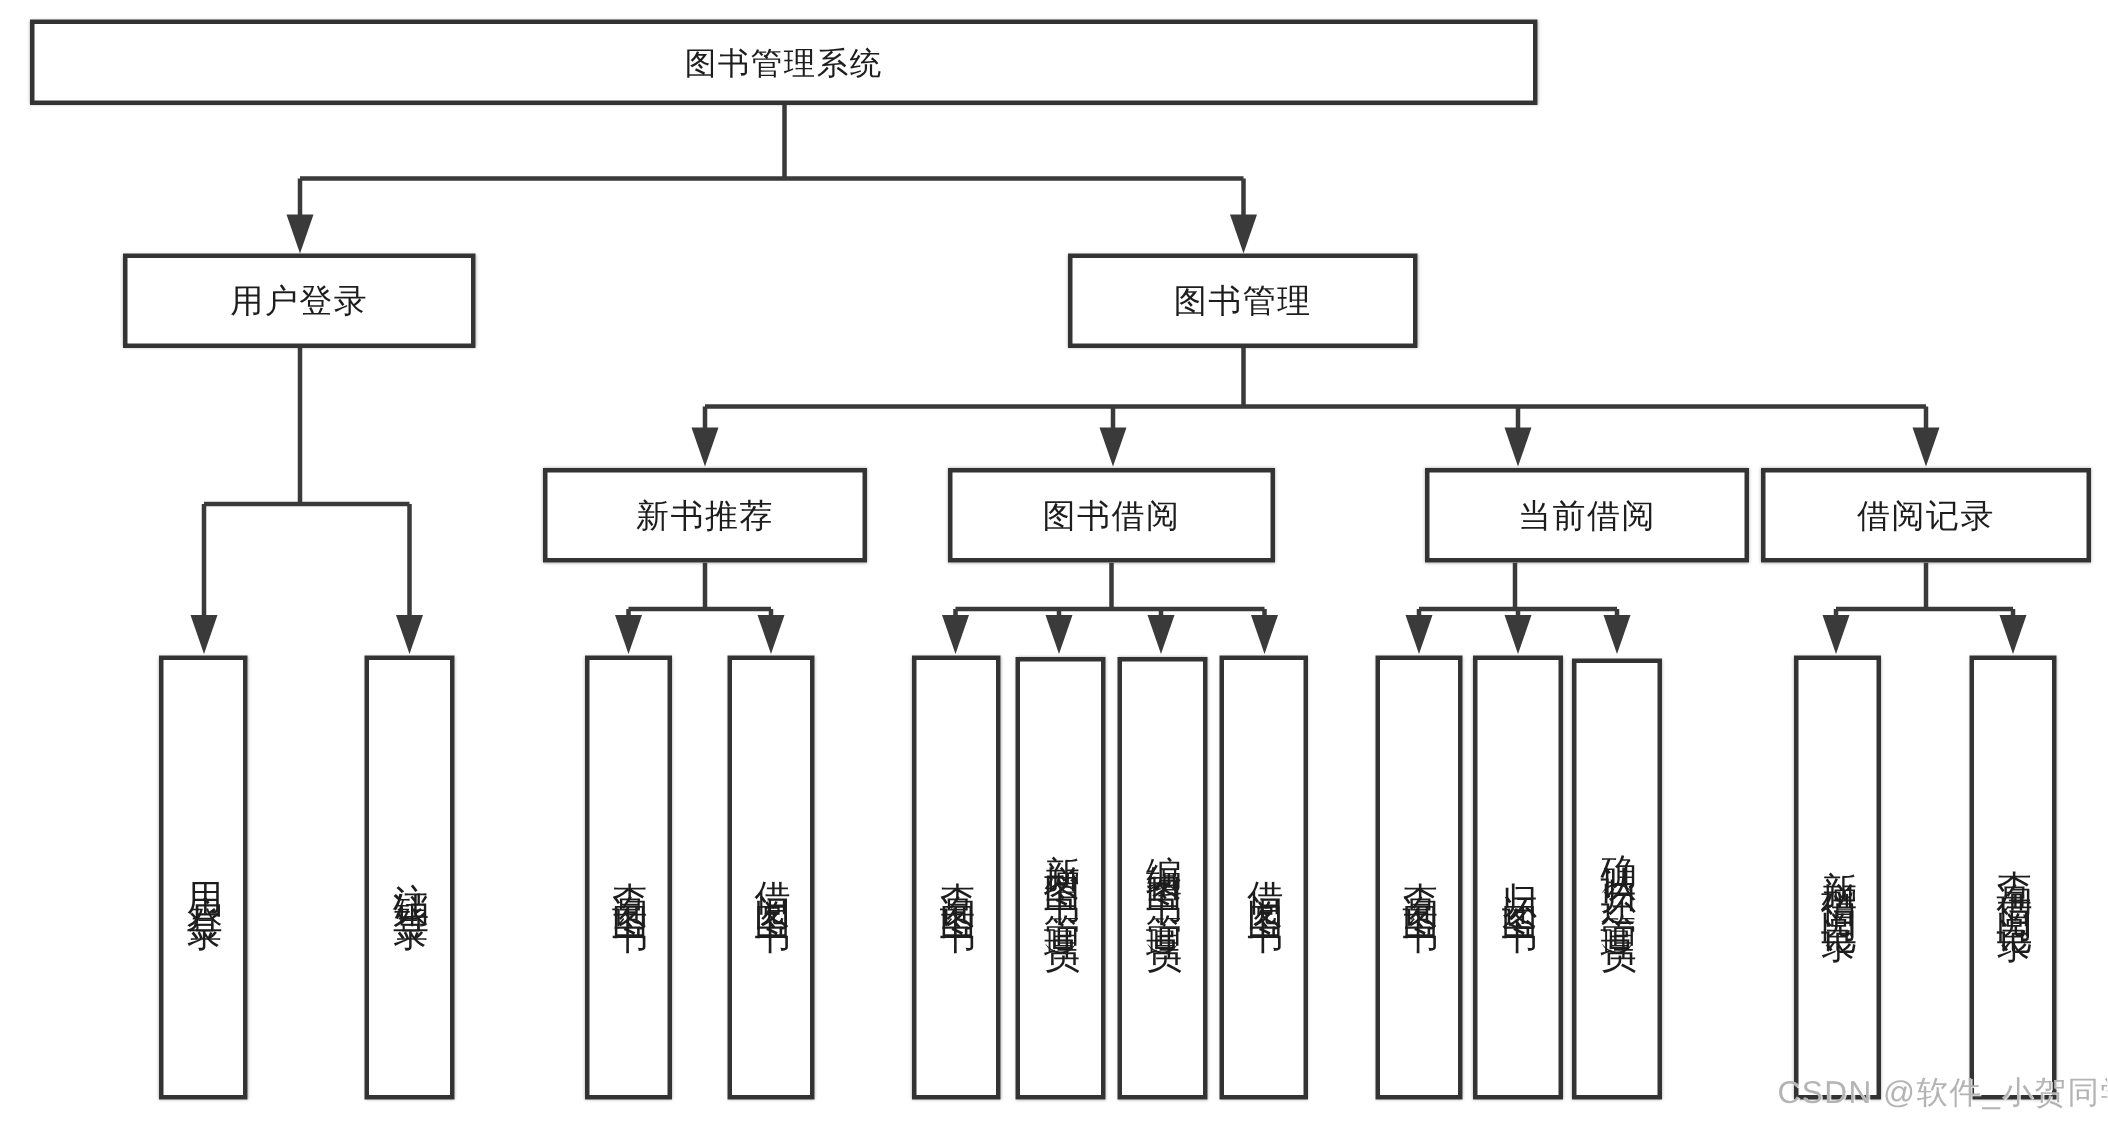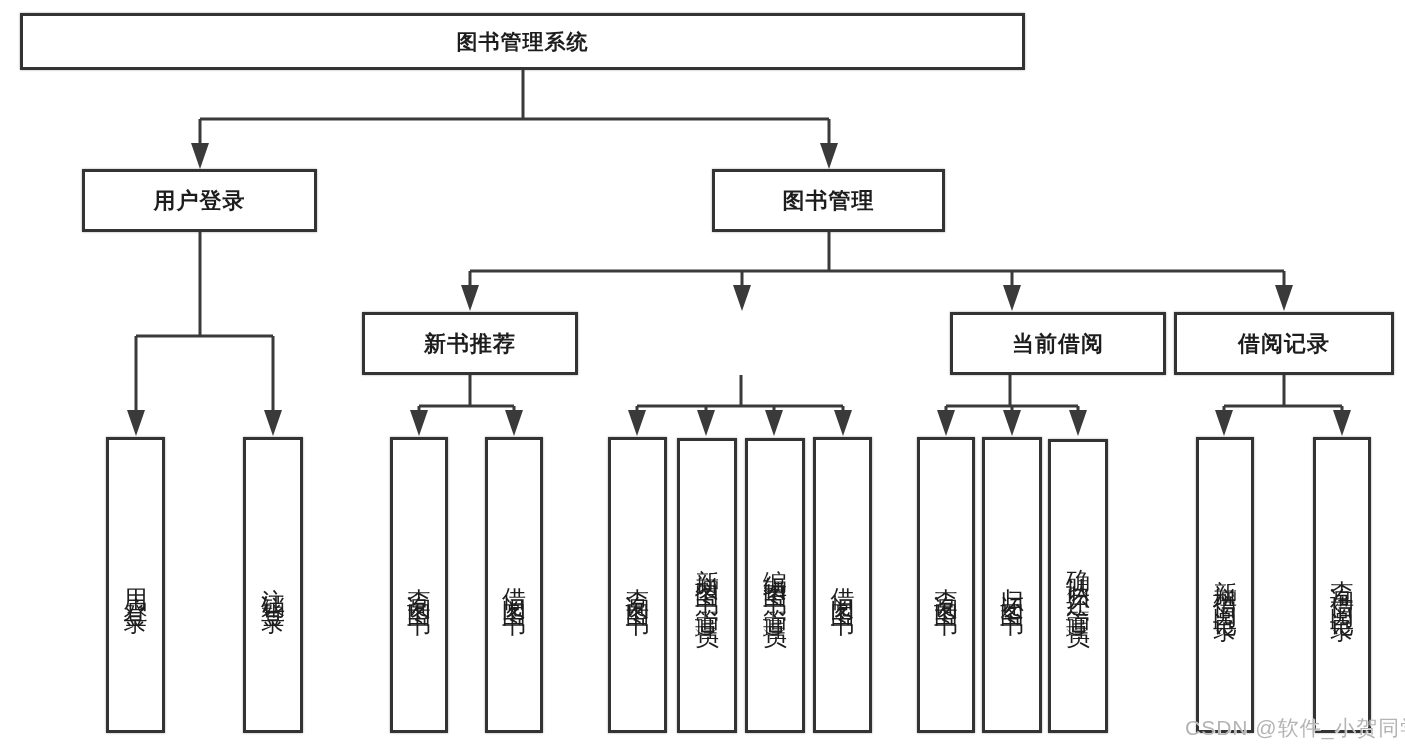--- a/index.html
+++ b/index.html
@@ -30,21 +30,20 @@
     align-items: center;
     justify-content: center;
     color: #1d1d1d;
     z-index: 2;
   }
 
   .hbox {
     font-size: 22px;
     letter-spacing: 1px;
     white-space: nowrap;
-    font-weight: bold;
   }
 
   .root-box { font-size: 21px; }
 
   .vbox {
     writing-mode: vertical-rl;
     text-orientation: mixed;
     font-size: 24px;
     letter-spacing: 8px;
     line-height: 1;
@@ -126,20 +125,21 @@
       <path d="M1333 410 L1351 410 L1342 436 Z"></path>
     </g>
   </svg>
 
   <div class="node hbox root-box" style="left:20px; top:13px; width:1005px; height:57px;">图书管理系统</div>
 
   <div class="node hbox" style="left:82px; top:169px; width:235px; height:63px;">用户登录</div>
   <div class="node hbox" style="left:362px; top:312px; width:216px; height:63px;">新书推荐</div>
 
   <div class="node hbox" style="left:712px; top:169px; width:233px; height:63px;">图书管理</div>
+  <div class="node hbox" style="left:632px; top:312px; width:218px; height:63px;">图书借阅</div>
   <div class="node hbox" style="left:902px; top:312px; width:216px; height:63px;margin-left:48px;">当前借阅</div>
   <div class="node hbox" style="left:1174px; top:312px; width:220px; height:63px;">借阅记录</div>
 
   <div class="node vbox" style="left:106px; top:437px; width:59px; height:296px;">用户登录</div>
   <div class="node vbox" style="left:243px; top:437px; width:60px; height:296px;">注销登录</div>
 
   <div class="node vbox" style="left:390px; top:437px; width:58px; height:296px;">查询图书</div>
   <div class="node vbox" style="left:485px; top:437px; width:58px; height:296px;">借阅图书</div>
 
   <div class="node vbox" style="left:608px; top:437px; width:59px; height:296px;">查询图书</div>

